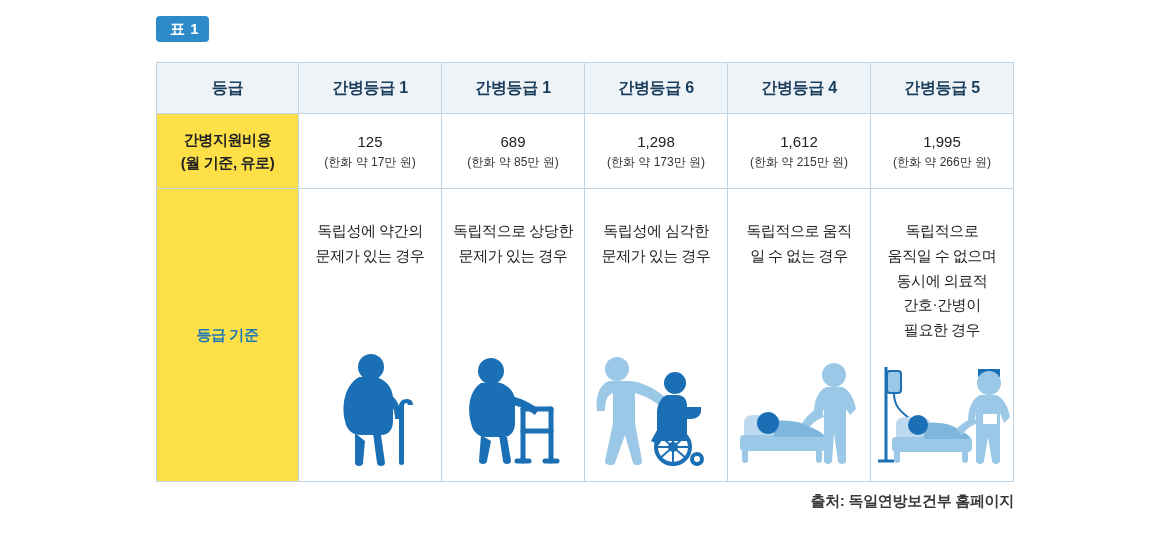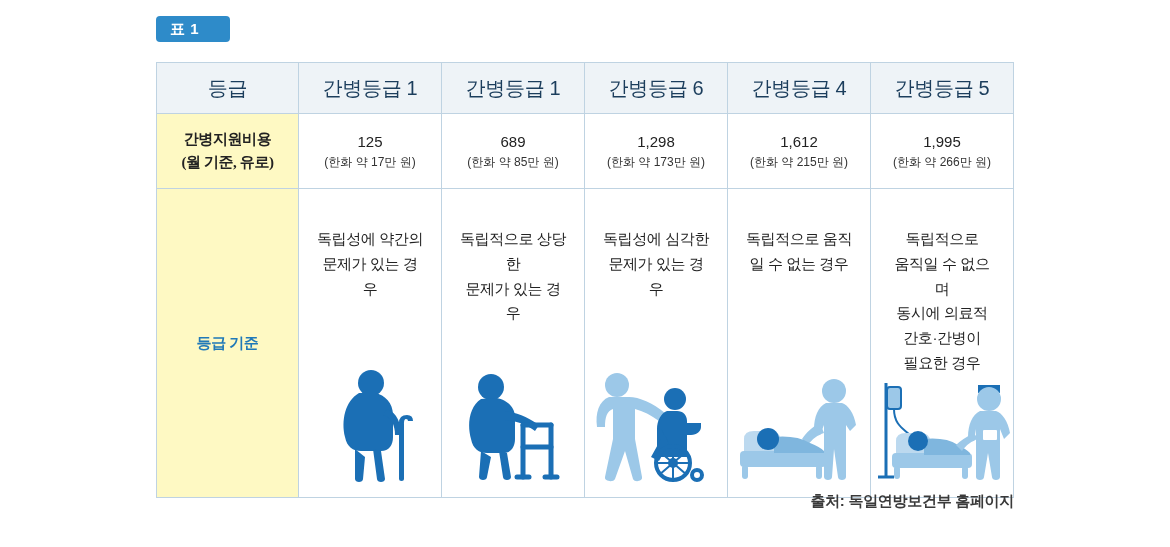--- a/index.html
+++ b/index.html
@@ -31,21 +31,21 @@
     display: flex;
     align-items: center;
     gap: 12px;
   }
   .title-badge {
     background: #2e8bc9;
     color: #ffffff;
     font-size: 15px;
     font-weight: bold;
     border-radius: 4px;
-    padding: 5px 31px 6px 14px;
+    padding: 5px 10px 6px 14px;
     letter-spacing: 0.5px;
     line-height: 1;
   }
   .title-text {
     font-size: 18px;
     font-weight: bold;
     color: #1b3d5c;
     letter-spacing: -0.3px;
   }
 
@@ -65,59 +65,59 @@
   table.grade-table th,
   table.grade-table td {
     border: 1px solid #bfd3e2;
     text-align: center;
     vertical-align: middle;
   }
   
   thead th {
     background: #eef3f7;
     height: 48px;
-    font-size: 20px;
-    font-weight: normal;
+    font-size: 16px;
+    font-weight: bold;
     color: #1b3d5c;
     letter-spacing: -0.3px;
   }
   thead th.corner {
     background: #eef3f7;
     color: #1b3d5c;
   }
   
   col.c0 { width: 142px; }
   col.cx { width: 143px; }
 
   
   td.rowhead {
-    background: #fef9c3;
+    background: #fde047;
     color: #2079b8;
     font-weight: bold;
     font-size: 15px;
     line-height: 1.5;
     letter-spacing: -0.4px;
-    font-family: Liberation Serif, serif;
   }
 
   
   tr.cost-row td {
     height: 72px;
     font-size: 15px;
     color: #222;
     line-height: 1.55;
   }
   .cost-main { display: block; }
   .cost-sub { display: block; font-size: 12px; color: #333; }
 
   
   tr.crit-row td.crit {
     height: 292px;
     vertical-align: top;
-    padding: 8px;
+    padding: 0;
+    font-family: Liberation Serif, serif;
   }
   .crit-inner {
     height: 292px;
     display: flex;
     flex-direction: column;
     align-items: center;
     justify-content: flex-start;
   }
   .crit-text {
     margin-top: 30px;

